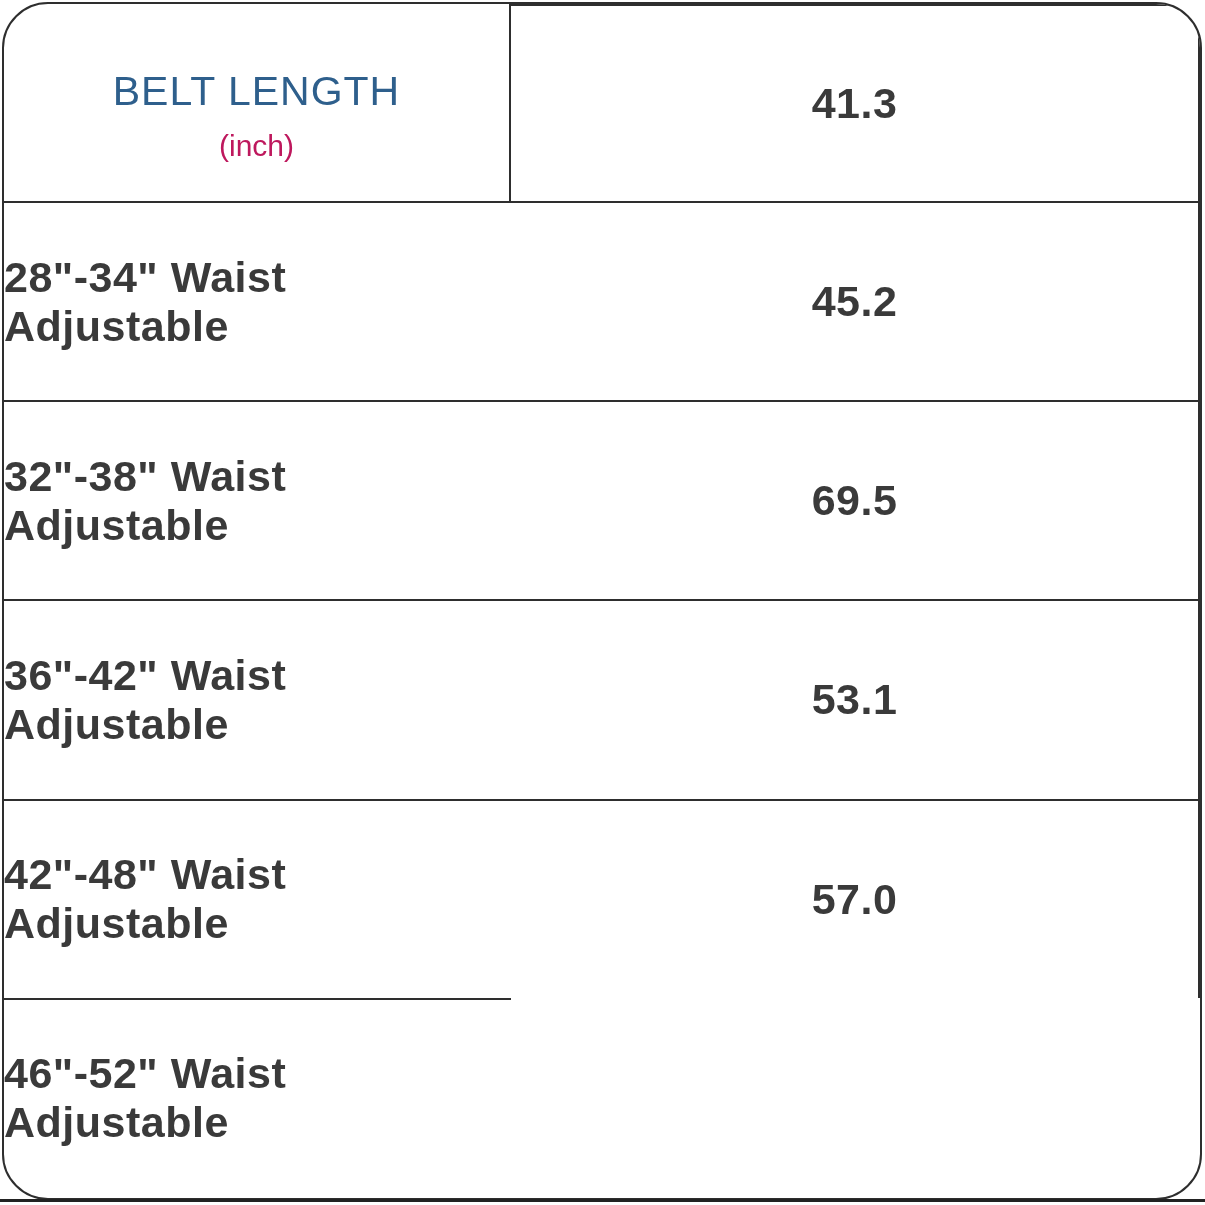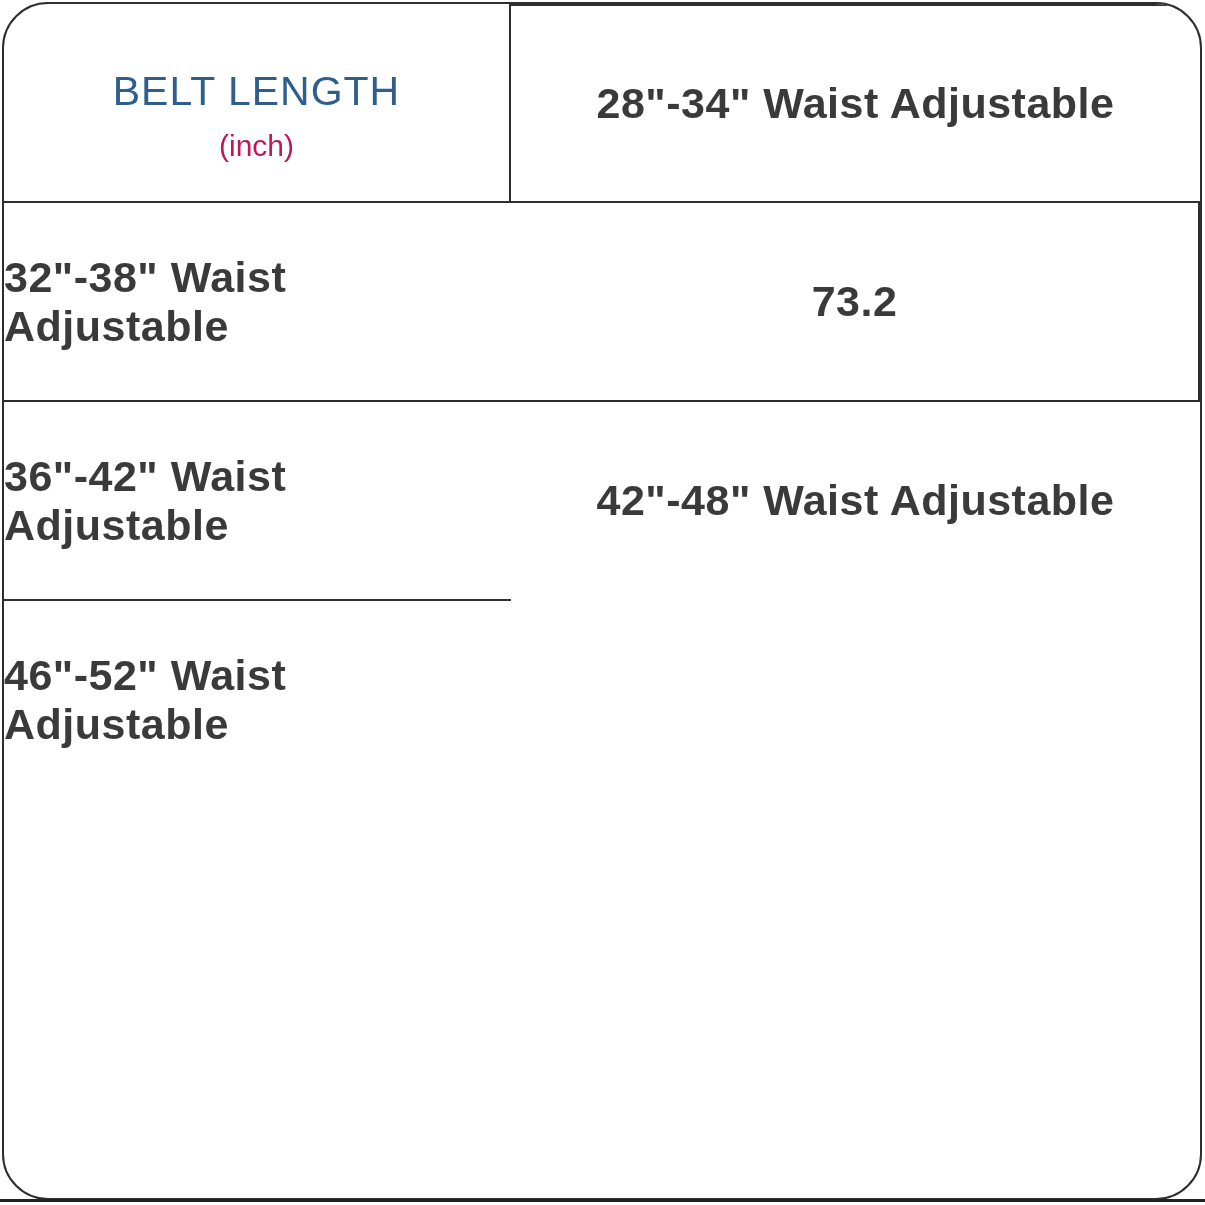--- a/index.html
+++ b/index.html
@@ -81,39 +81,51 @@
 
 <div class="canvas">
   <div class="card">
     <div class="size-table">
 
       <div class="cell col-left header-cell">
         <div class="header-title">BELT LENGTH</div>
         <div class="header-subtitle">(inch)</div>
       </div>
 
+      <div class="cell col-left row-line">
+        <span class="body-text">41.3</span>
+      </div>
       <div class="cell row-line">
         <span class="body-text">28"-34" Waist Adjustable</span>
       </div>
 
+      <div class="cell col-left row-line">
+        <span class="body-text">45.2</span>
+      </div>
       <div class="cell row-line">
         <span class="body-text">32"-38" Waist Adjustable</span>
       </div>
 
       <div class="cell col-left row-line">
-        <span class="body-text">73.2</span>
+        <span class="body-text">69.5</span>
       </div>
       <div class="cell row-line">
         <span class="body-text">36"-42" Waist Adjustable</span>
       </div>
 
+      <div class="cell col-left row-line">
+        <span class="body-text">53.1</span>
+      </div>
       <div class="cell row-line">
         <span class="body-text">42"-48" Waist Adjustable</span>
       </div>
 
+      <div class="cell col-left row-line">
+        <span class="body-text">57.0</span>
+      </div>
       <div class="cell row-line">
         <span class="body-text">46"-52" Waist Adjustable</span>
       </div>
 
     </div>
   </div>
   <div class="bottom-rule"></div>
 </div>
 
 </body></html>

